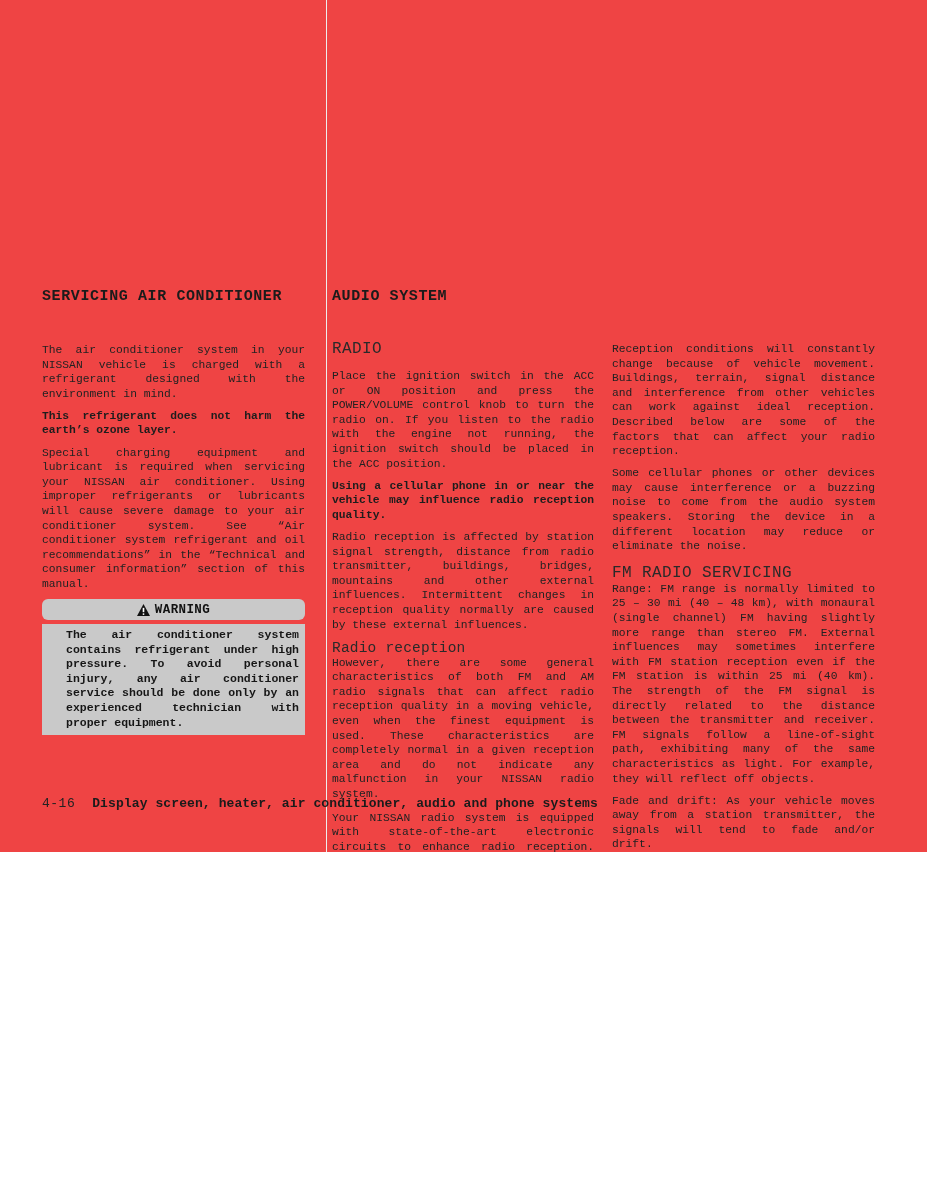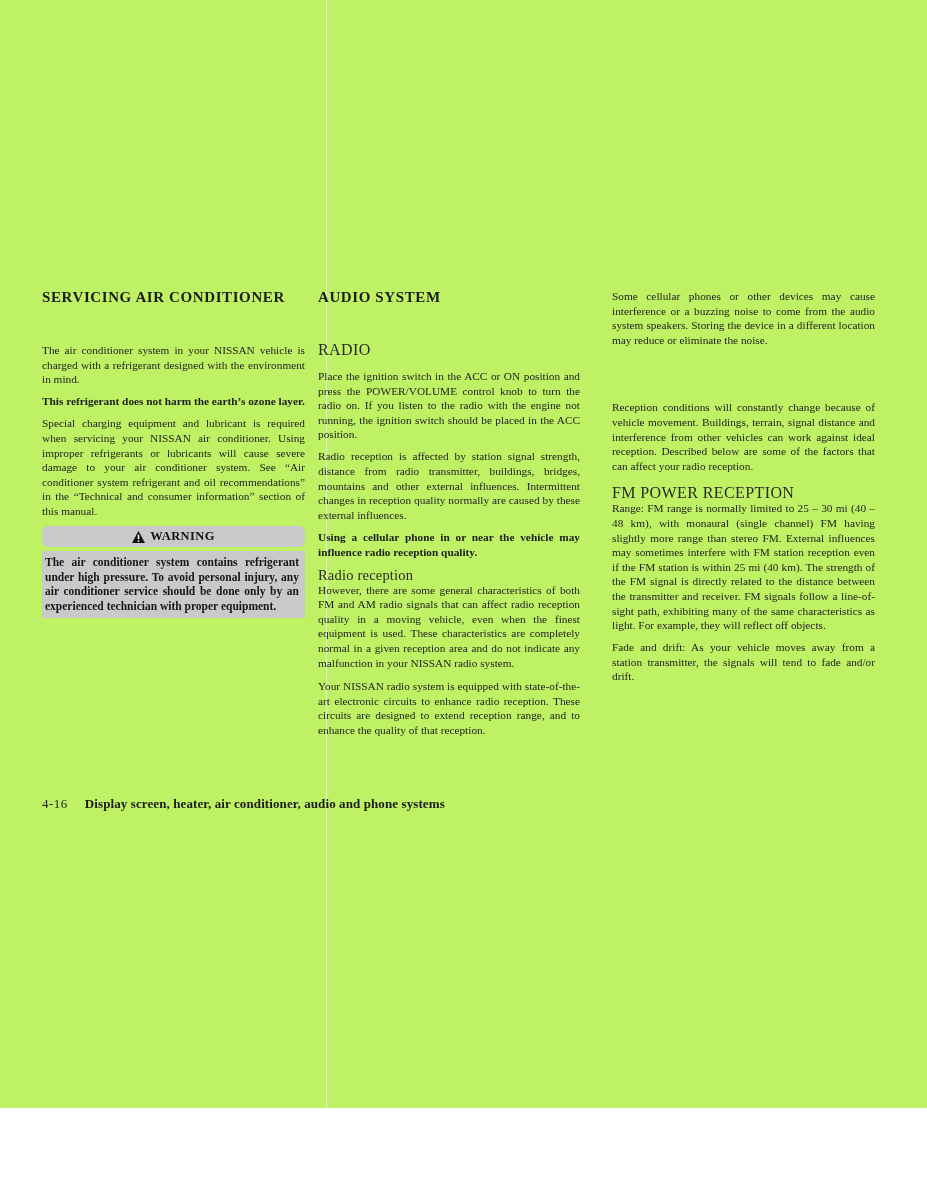--- a/index.html
+++ b/index.html
@@ -3,41 +3,41 @@
 <meta charset="utf-8">
 <style>
   html, body {
     margin: 0;
     padding: 0;
     background: #ffffff;
   }
   .page {
     position: relative;
     width: 927px;
-    height: 1108px;
-    background: #bef264;
-    font-family: Liberation Serif, serif;
+    height: 852px;
+    background: #ef4444;
+    font-family: Liberation Mono, monospace;
     color: #222222;
     overflow: hidden;
   }
   .scan-fold-line {
     position: absolute;
     left: 326px;
     top: 0;
     width: 1px;
     height: 1200px;
     background: #ededed;
   }
   .col {
     position: absolute;
     top: 289px;
     width: 263px;
   }
   .col-left  { left: 42px;  }
-  .col-mid   { left: 318px; width: 262px; }
+  .col-mid   { left: 332px; width: 262px; }
   .col-right { left: 612px; }
 
   .section-heading {
     font-size: 15px;
     line-height: 16px;
     font-weight: bold;
     letter-spacing: 0.6px;
     color: #1b1b1b;
     margin: 0;
   }
@@ -87,21 +87,21 @@
   }
   .warning-title {
     font-weight: bold;
     font-size: 12.5px;
     letter-spacing: 0.4px;
     color: #111111;
   }
   .warning-icon { display: inline-flex; align-items: center; }
   .warning-body {
     background: #c9c9c9;
-    padding: 4px 6px 5px 3px;
+    padding: 4px 6px 5px 24px;
     font-size: 11.5px;
     line-height: 14.6px;
     font-weight: bold;
     text-align: justify;
     color: #161616;
   }
 
   .footer {
     position: absolute;
     left: 42px;
@@ -151,34 +151,34 @@
       <div class="warning-body">The air conditioner system contains refrigerant under high pressure. To avoid personal injury, any air conditioner service should be done only by an experienced technician with proper equipment.</div>
     </div>
   </div>
 
   <div class="col col-mid">
     <h1 class="section-heading">AUDIO SYSTEM</h1>
 
     <h2 class="major-subheading mt-radio">RADIO</h2>
 
     <p class="body-p mt-after-sub">Place the ignition switch in the ACC or ON position and press the POWER/VOLUME control knob to turn the radio on. If you listen to the radio with the engine not running, the ignition switch should be placed in the ACC position.</p>
+    <p class="body-p bold">Using a cellular phone in or near the vehicle may influence radio reception quality.</p>
     <p class="body-p">Radio reception is affected by station signal strength, distance from radio transmitter, buildings, bridges, mountains and other external influences. Intermittent changes in reception quality normally are caused by these external influences.</p>
-    <p class="body-p bold">Using a cellular phone in or near the vehicle may influence radio reception quality.</p>
 
     <h3 class="minor-subheading mt-reception">Radio reception</h3>
 
     <p class="body-p">However, there are some general characteristics of both FM and AM radio signals that can affect radio reception quality in a moving vehicle, even when the finest equipment is used. These characteristics are completely normal in a given reception area and do not indicate any malfunction in your NISSAN radio system.</p>
     <p class="body-p mt-after-min">Your NISSAN radio system is equipped with state-of-the-art electronic circuits to enhance radio reception. These circuits are designed to extend reception range, and to enhance the quality of that reception.</p>
   </div>
 
   <div class="col col-right">
+    <p class="body-p mt-rightfirst">Reception conditions will constantly change because of vehicle movement. Buildings, terrain, signal distance and interference from other vehicles can work against ideal reception. Described below are some of the factors that can affect your radio reception.</p>
     <p class="body-p">Some cellular phones or other devices may cause interference or a buzzing noise to come from the audio system speakers. Storing the device in a different location may reduce or eliminate the noise.</p>
-    <p class="body-p mt-rightfirst">Reception conditions will constantly change because of vehicle movement. Buildings, terrain, signal distance and interference from other vehicles can work against ideal reception. Described below are some of the factors that can affect your radio reception.</p>
 
-    <h2 class="major-subheading mt-fm">FM POWER RECEPTION</h2>
+    <h2 class="major-subheading mt-fm">FM RADIO SERVICING</h2>
 
     <p class="body-p mt-after-fm">Range: FM range is normally limited to 25 – 30 mi (40 – 48 km), with monaural (single channel) FM having slightly more range than stereo FM. External influences may sometimes interfere with FM station reception even if the FM station is within 25 mi (40 km). The strength of the FM signal is directly related to the distance between the transmitter and receiver. FM signals follow a line-of-sight path, exhibiting many of the same characteristics as light. For example, they will reflect off objects.</p>
     <p class="body-p">Fade and drift: As your vehicle moves away from a station transmitter, the signals will tend to fade and/or drift.</p>
   </div>
 
   <div class="footer">
     <span class="footer-page-number">4-16</span>
     <span class="footer-chapter">Display screen, heater, air conditioner, audio and phone systems</span>
   </div>
 

